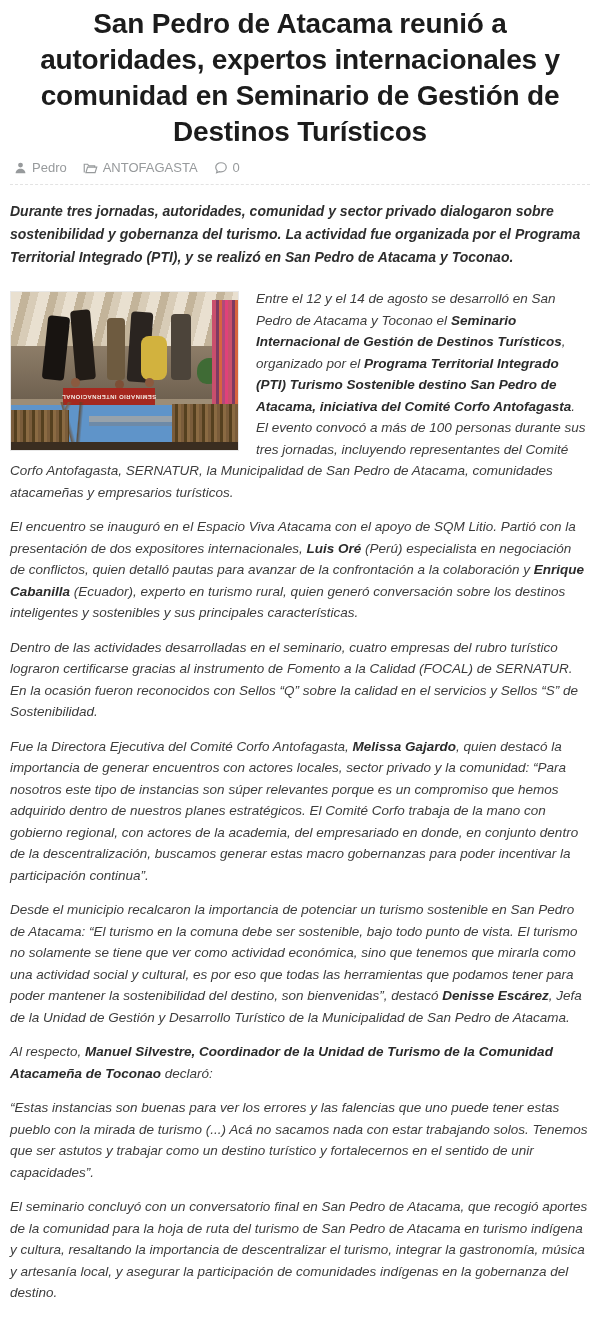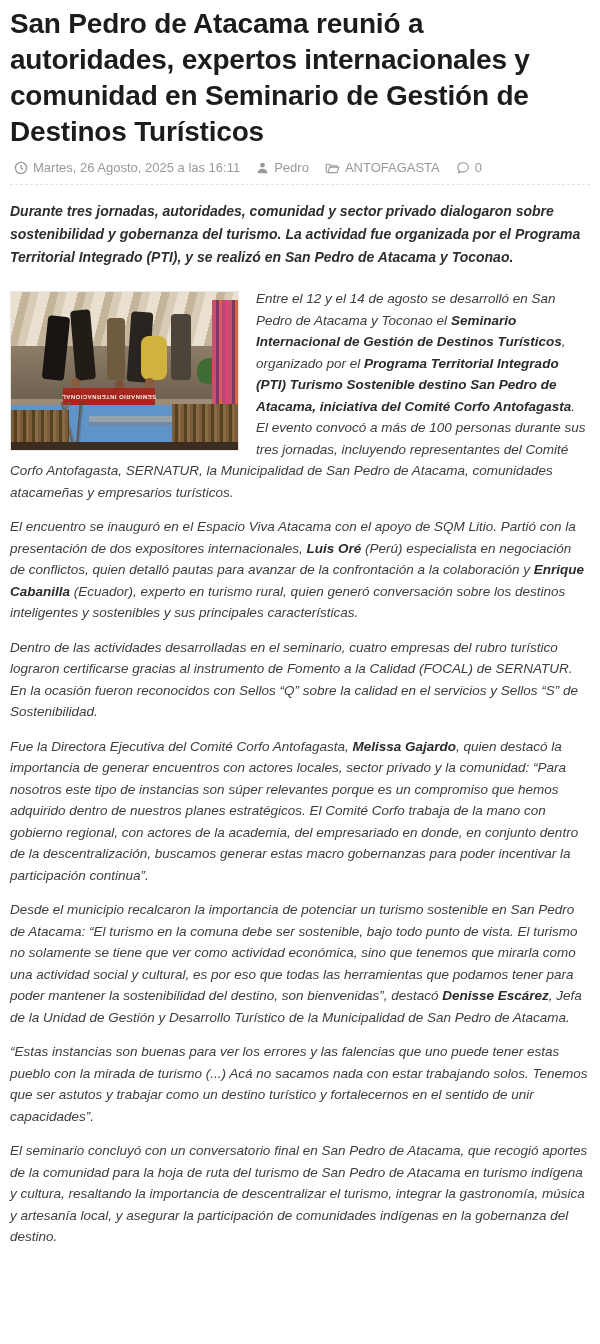--- a/index.html
+++ b/index.html
@@ -3,21 +3,21 @@
 <meta charset="utf-8">
 <style>
   html,body{margin:0;padding:0;}
   body{
     width:600px;height:1344px;overflow:hidden;background:#ffffff;
     font-family:"Liberation Sans",sans-serif;color:#3d3d3d;
   }
   .page{padding:0 10px;}
   h1.title{
     margin:6px 0 8px 0;font-size:28px;line-height:36px;font-weight:700;
-    color:#1c1c1c;letter-spacing:-0.2px;
+    color:#1c1c1c;letter-spacing:-0.2px;text-align:center;
   }
   .meta{
     display:flex;align-items:center;gap:16px;color:#979a9c;font-size:13px;
     padding:2px 4px 9px 4px;border-bottom:1px dashed #e3e3e3;
   }
   .meta-item{display:inline-flex;align-items:center;gap:5px;color:#979a9c;text-decoration:none;}
   .meta-item svg{display:block;}
   .lead{
     margin:15px 0 0 0;font-size:14px;line-height:23px;font-weight:700;font-style:italic;
     color:#2e2e2e;
@@ -69,27 +69,20 @@
   .clearfix::after{content:"";display:block;clear:both;}
 </style>
 </head>
 <body>
 
 <div class="page">
 
   <h1 class="title">San Pedro de Atacama reunió a autoridades, expertos internacionales y comunidad en Seminario de Gestión de Destinos Turísticos</h1>
 
   <div class="meta">
-    <span class="meta-item">
-      <svg width="14" height="14" viewBox="0 0 16 16" fill="none" stroke="#979a9c" stroke-width="1.5">
-        <circle cx="8" cy="8" r="6.4"></circle>
-          <path d="M8 4.5V8l2.4 1.6"></path>
-      </svg>
-      <span>Martes, 26 Agosto, 2025 a las 16:11</span>
-    </span>
     <a class="meta-item" href="#">
       <svg width="13" height="13" viewBox="0 0 16 16" fill="#979a9c">
         <circle cx="8" cy="5" r="3"></circle>
           <path d="M2 15c0-3.3 2.7-5.5 6-5.5s6 2.2 6 5.5z"></path>
       </svg>
       <span>Pedro</span>
     </a>
     <a class="meta-item" href="#">
       <svg width="15" height="14" viewBox="0 0 18 16" fill="none" stroke="#979a9c" stroke-width="1.4">
         <path d="M1.5 13.5v-10h4l1.5 2h7v1.5"></path>
@@ -134,17 +127,18 @@
       <div class="fence" style="left:0;bottom:6px;width:58px;height:34px;"></div>
       <div class="fence" style="right:0;bottom:6px;width:66px;height:40px;"></div>
       <div class="groundstrip"></div>
     </div>
 
     <p><span>Entre el 12 y el 14 de agosto se desarrolló en San Pedro de Atacama y Toconao el </span><b>Seminario Internacional de Gestión de Destinos Turísticos</b><span>, organizado por el </span><b>Programa Territorial Integrado (PTI) Turismo Sostenible destino San Pedro de Atacama, iniciativa del Comité Corfo Antofagasta</b><span>. El evento convocó a más de 100 personas durante sus tres jornadas, incluyendo representantes del Comité Corfo Antofagasta, SERNATUR, la Municipalidad de San Pedro de Atacama, comunidades atacameñas y empresarios turísticos.</span></p>
     <p><span>El encuentro se inauguró en el Espacio Viva Atacama con el apoyo de SQM Litio. Partió con la presentación de dos expositores internacionales, </span><b>Luis Oré</b><span> (Perú) especialista en negociación de conflictos, quien detalló pautas para avanzar de la confrontación a la colaboración y </span><b>Enrique Cabanilla</b><span> (Ecuador), experto en turismo rural, quien generó conversación sobre los destinos inteligentes y sostenibles y sus principales características.</span></p>
     <p><span>Dentro de las actividades desarrolladas en el seminario, cuatro empresas del rubro turístico lograron certificarse gracias al instrumento de Fomento a la Calidad (FOCAL) de SERNATUR. En la ocasión fueron reconocidos con Sellos “Q” sobre la calidad en el servicios y Sellos “S” de Sostenibilidad.</span></p>
     <p><span>Fue la Directora Ejecutiva del Comité Corfo Antofagasta, </span><b>Melissa Gajardo</b><span>, quien destacó la importancia de generar encuentros con actores locales, sector privado y la comunidad: “Para nosotros este tipo de instancias son súper relevantes porque es un compromiso que hemos adquirido dentro de nuestros planes estratégicos. El Comité Corfo trabaja de la mano con gobierno regional, con actores de la academia, del empresariado en donde, en conjunto dentro de la descentralización, buscamos generar estas macro gobernanzas para poder incentivar la participación continua”.</span></p>
     <p><span>Desde el municipio recalcaron la importancia de potenciar un turismo sostenible en San Pedro de Atacama: “El turismo en la comuna debe ser sostenible, bajo todo punto de vista. El turismo no solamente se tiene que ver como actividad económica, sino que tenemos que mirarla como una actividad social y cultural, es por eso que todas las herramientas que podamos tener para poder mantener la sostenibilidad del destino, son bienvenidas”, destacó </span><b>Denisse Escárez</b><span>, Jefa de la Unidad de Gestión y Desarrollo Turístico de la Municipalidad de San Pedro de Atacama.</span></p>
+    <p><span>Al respecto, </span><b>Manuel Silvestre, Coordinador de la Unidad de Turismo de la Comunidad Atacameña de Toconao</b><span> declaró:</span></p>
     <p><span>“Estas instancias son buenas para ver los errores y las falencias que uno puede tener estas pueblo con la mirada de turismo (...) Acá no sacamos nada con estar trabajando solos. Tenemos que ser astutos y trabajar como un destino turístico y fortalecernos en el sentido de unir capacidades”.</span></p>
     <p><span>El seminario concluyó con un conversatorio final en San Pedro de Atacama, que recogió aportes de la comunidad para la hoja de ruta del turismo de San Pedro de Atacama en turismo indígena y cultura, resaltando la importancia de descentralizar el turismo, integrar la gastronomía, música y artesanía local, y asegurar la participación de comunidades indígenas en la gobernanza del destino.</span></p>
 
   </div>
 </div>
 
 </body></html>

